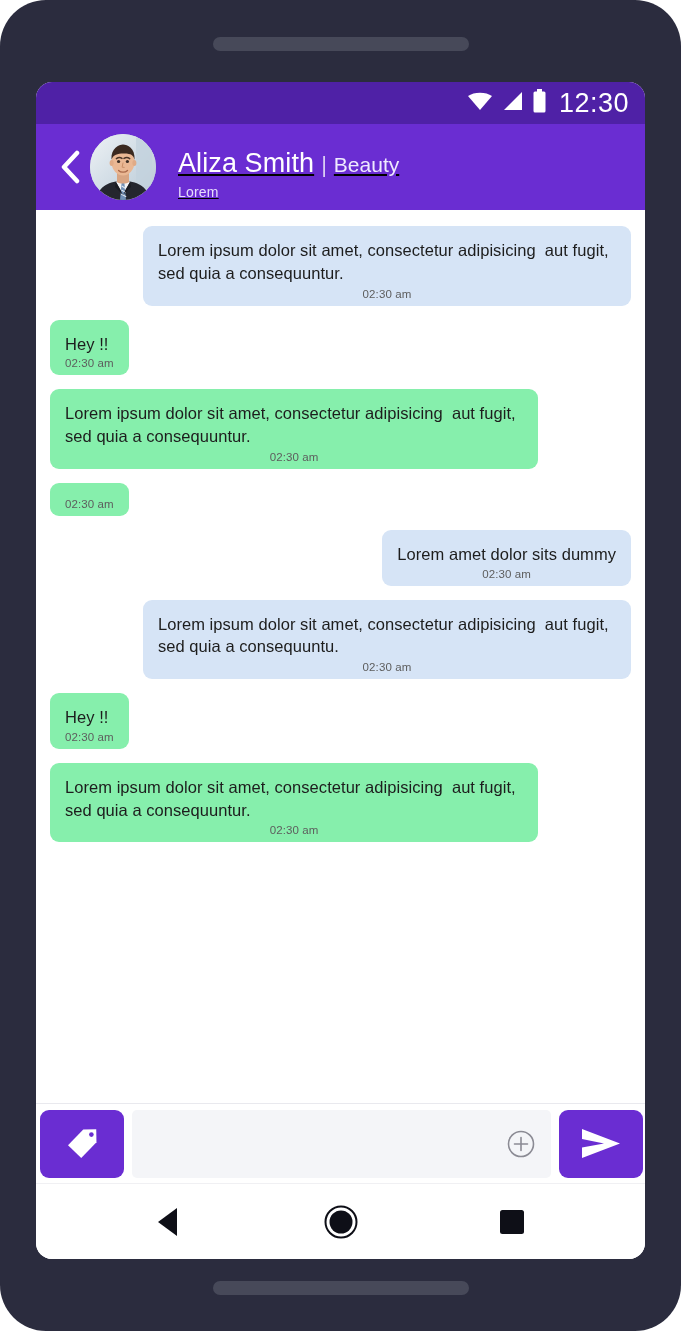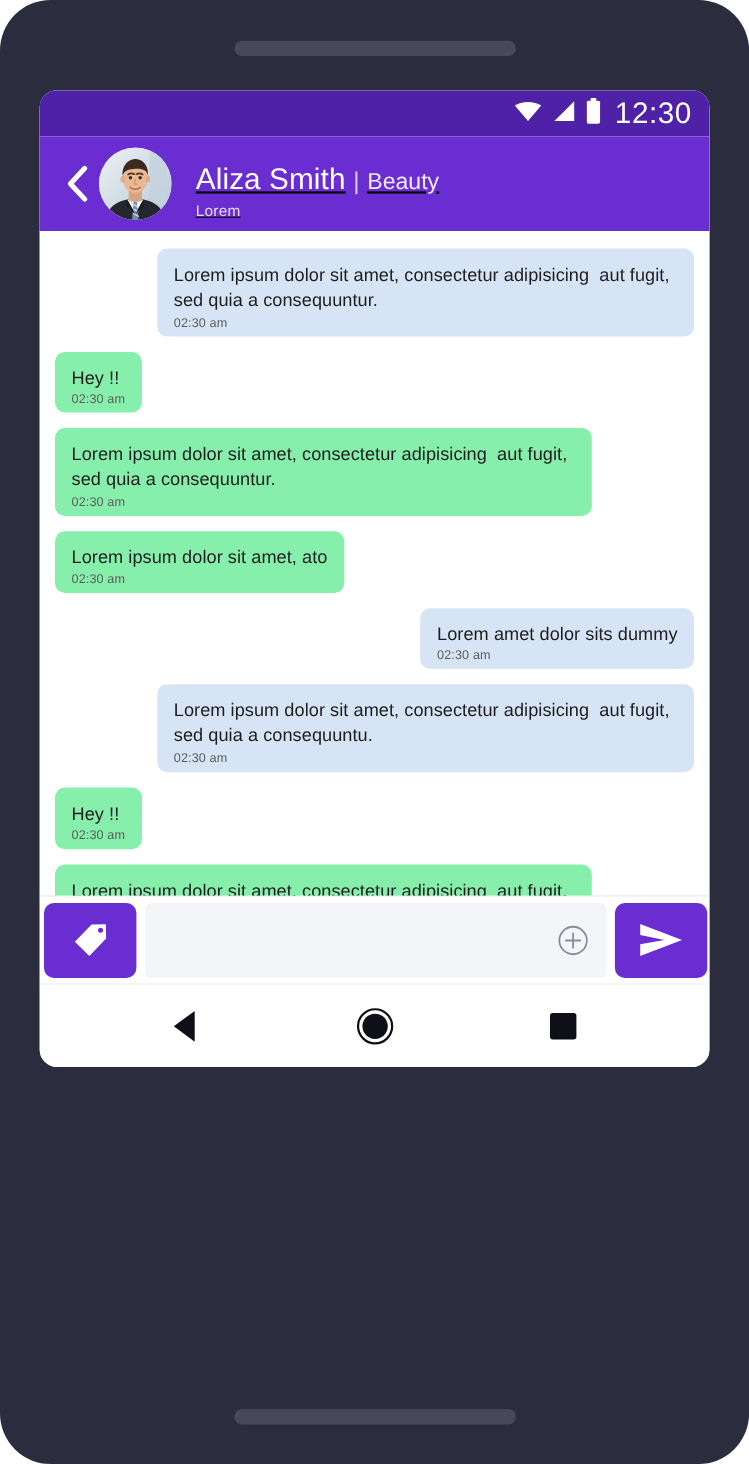--- a/index.html
+++ b/index.html
@@ -21,21 +21,21 @@
     position:absolute; left:50%; transform:translateX(-50%);
     width:256px; height:14px;
     background:#474959; border-radius:7px;
   }
   #frame-bar-top { top:37px; }
   #frame-bar-bottom { bottom:36px; }
 
   
   #screen {
     position:absolute; left:36px; top:82px;
-    width:609px; height:888px;
+    width:609px; height:1177px;
     background:#ffffff;
     border-radius:16px;
     overflow:hidden;
     display:flex; flex-direction:column;
   }
 
   
   #status-bar {
     height:42px; flex:0 0 42px;
     background:#4f21a6;
@@ -103,21 +103,21 @@
     max-width:84%;
     position:relative;
   }
   .bubble.incoming { background:#86efac; }
   .bubble.outgoing { background:#d6e4f6; }
   .bubble-text {
     font-size:16.5px; line-height:1.38; color:#1d1d1d;
     letter-spacing:.05px; white-space:pre-wrap;
   }
   .bubble-time {
-    display:block; text-align:left;
+    display:block; text-align:center;
     font-size:11.5px; color:#5d5d5d;
     margin-top:3px; letter-spacing:.1px;
   }
   .bubble.short { padding-right:15px; }
   .bubble.short .bubble-text { display:inline-block; }
   .bubble.short .bubble-time { margin-top:2px; }
 
   
   #input-bar {
     flex:0 0 80px; height:80px;
@@ -264,21 +264,21 @@
         <div class="msg-row outgoing">
           <div class="bubble outgoing"><span class="bubble-text">Lorem ipsum dolor sit amet, consectetur adipisicing  aut fugit, sed quia a consequuntur.</span><span class="bubble-time">02:30 am</span></div>
         </div>
         <div class="msg-row incoming">
           <div class="bubble incoming short"><span class="bubble-text">Hey !!</span><span class="bubble-time">02:30 am</span></div>
         </div>
         <div class="msg-row incoming">
           <div class="bubble incoming"><span class="bubble-text">Lorem ipsum dolor sit amet, consectetur adipisicing  aut fugit, sed quia a consequuntur.</span><span class="bubble-time">02:30 am</span></div>
         </div>
         <div class="msg-row incoming">
-          <div class="bubble incoming short"><span class="bubble-text">Lorem ipsum dolor sit amet, ato</span><span class="bubble-time">02:30 am</span></div>
+          <div class="bubble incoming short"><span class="bubble-time">02:30 am</span></div>
         </div>
         <div class="msg-row outgoing">
           <div class="bubble outgoing short"><span class="bubble-text">Lorem amet dolor sits dummy</span><span class="bubble-time">02:30 am</span></div>
         </div>
         <div class="msg-row outgoing">
           <div class="bubble outgoing"><span class="bubble-text">Lorem ipsum dolor sit amet, consectetur adipisicing  aut fugit, sed quia a consequuntu.</span><span class="bubble-time">02:30 am</span></div>
         </div>
         <div class="msg-row incoming">
           <div class="bubble incoming short"><span class="bubble-text">Hey !!</span><span class="bubble-time">02:30 am</span></div>
         </div>

